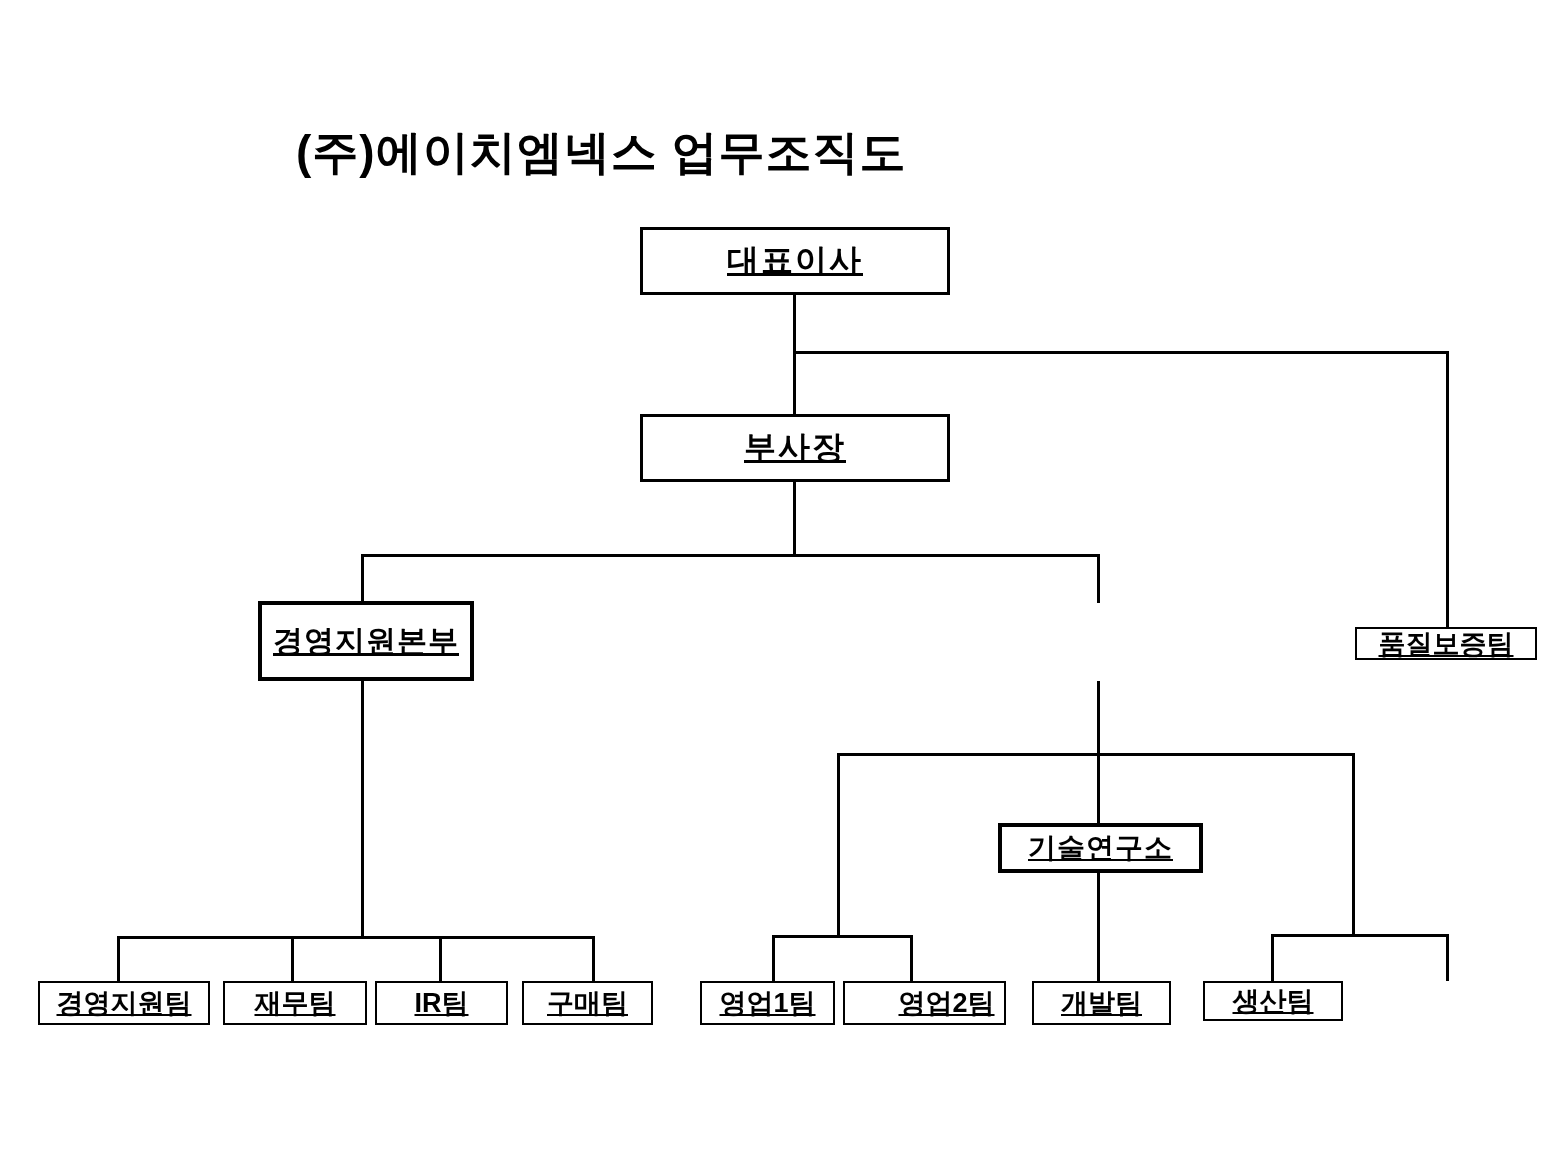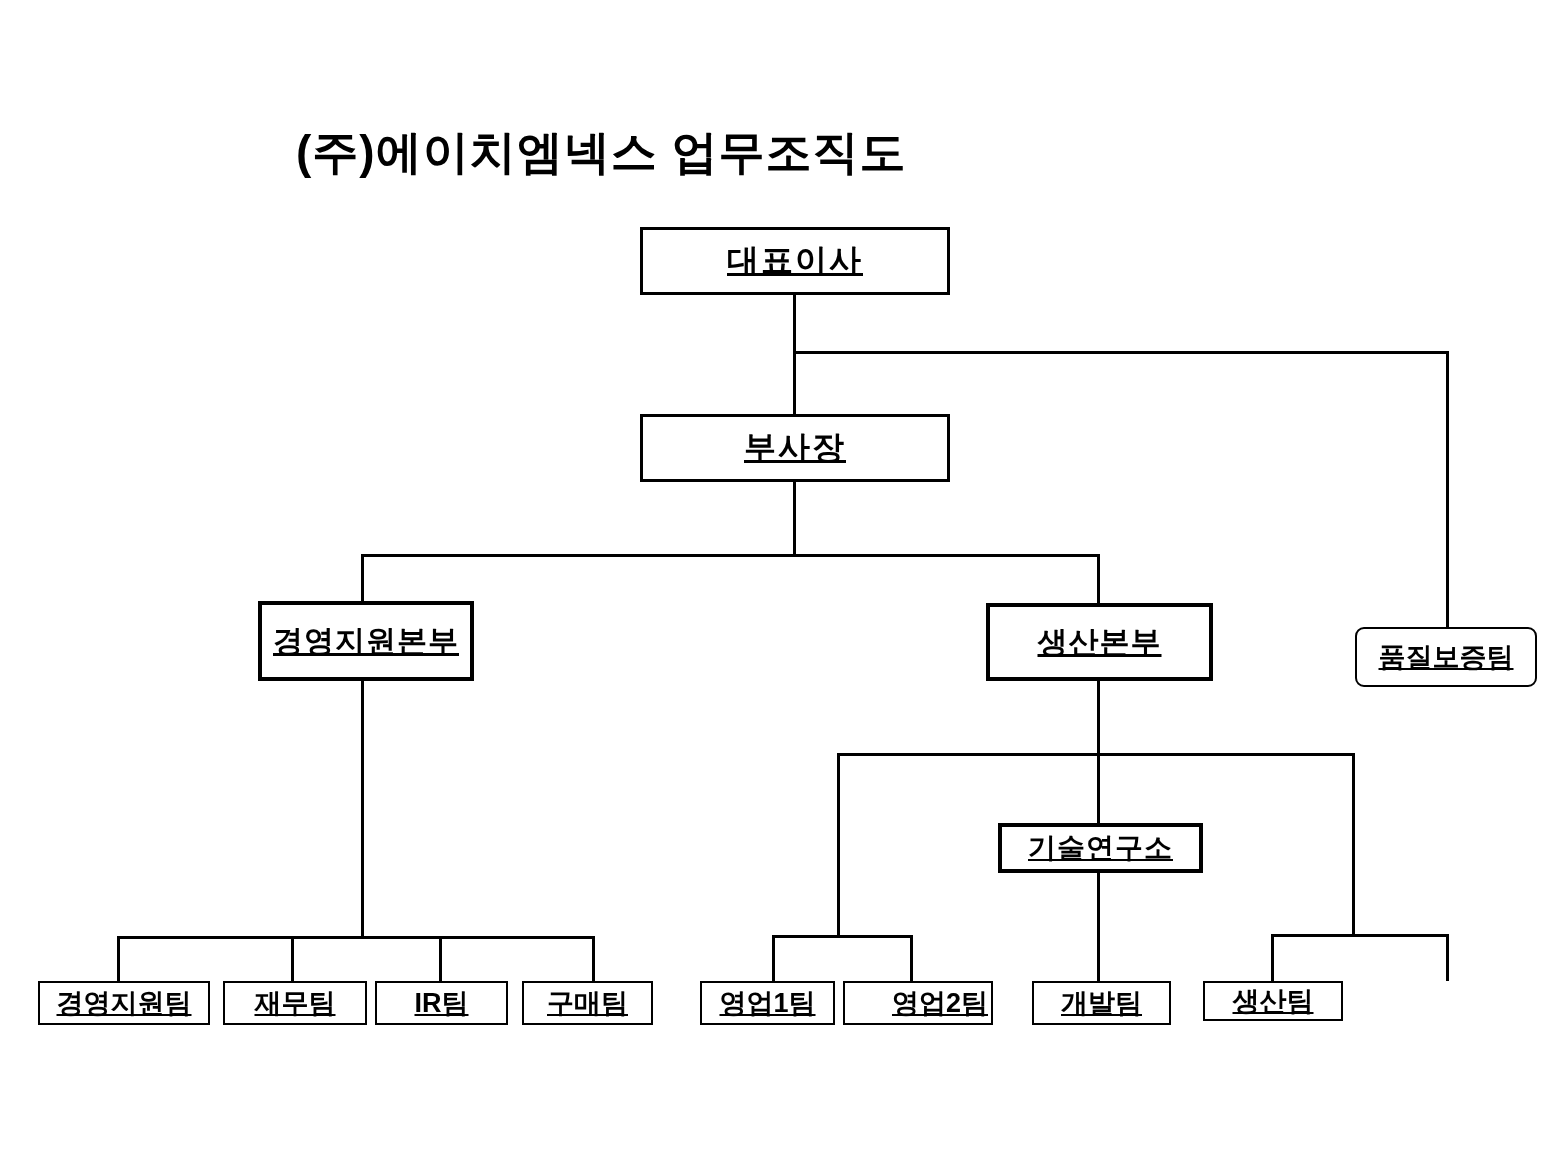--- a/index.html
+++ b/index.html
@@ -93,25 +93,22 @@
   </div>
 
   <div class="node b3 fs32" style="left:640px; top:414px; width:310px; height:68px;">
     <span>부사장</span>
   </div>
 
   <div class="node b4 fs30" style="left:258px; top:601px; width:216px; height:80px;">
     <span>경영지원본부</span>
   </div>
 
-  <div class="node b4 fs30" style="left:986px; top:603px; width:227px; height:78px;">
-    <span>생산본부</span>
-  </div>
 
-  <div class="node b2 fs27" style="left:1355px; top:627px; width:182px; height:60px;border-radius:9px;">
+  <div class="node b2 fs27" style="left:1355px; top:627px; width:182px; height:33px;">
     <span>품질보증팀</span>
   </div>
 
   <div class="node b2 fs27" style="left:38px; top:981px; width:172px; height:44px;">
     <span>경영지원팀</span>
   </div>
 
   <div class="node b4 fs28" style="left:998px; top:823px; width:205px; height:50px;">
     <span>기술연구소</span>
   </div>
@@ -125,21 +122,21 @@
   </div>
 
   <div class="node b2 fs27" style="left:522px; top:981px; width:131px; height:44px;">
     <span>구매팀</span>
   </div>
 
   <div class="node b2 fs27" style="left:700px; top:981px; width:135px; height:44px;">
     <span>영업1팀</span>
   </div>
 
-  <div class="node b2 fs27" style="left:843px; top:981px; width:150px; height:44px;padding-left:44px;">
+  <div class="node b2 fs27" style="left:843px; top:981px; width:163px; height:44px;padding-left:44px;">
     <span>영업2팀</span>
   </div>
 
   <div class="node b2 fs27" style="left:1032px; top:981px; width:139px; height:44px;">
     <span>개발팀</span>
   </div>
 
   <div class="node b2 fs27" style="left:1203px; top:981px; width:140px; height:40px;">
     <span>생산팀</span>
   </div>

